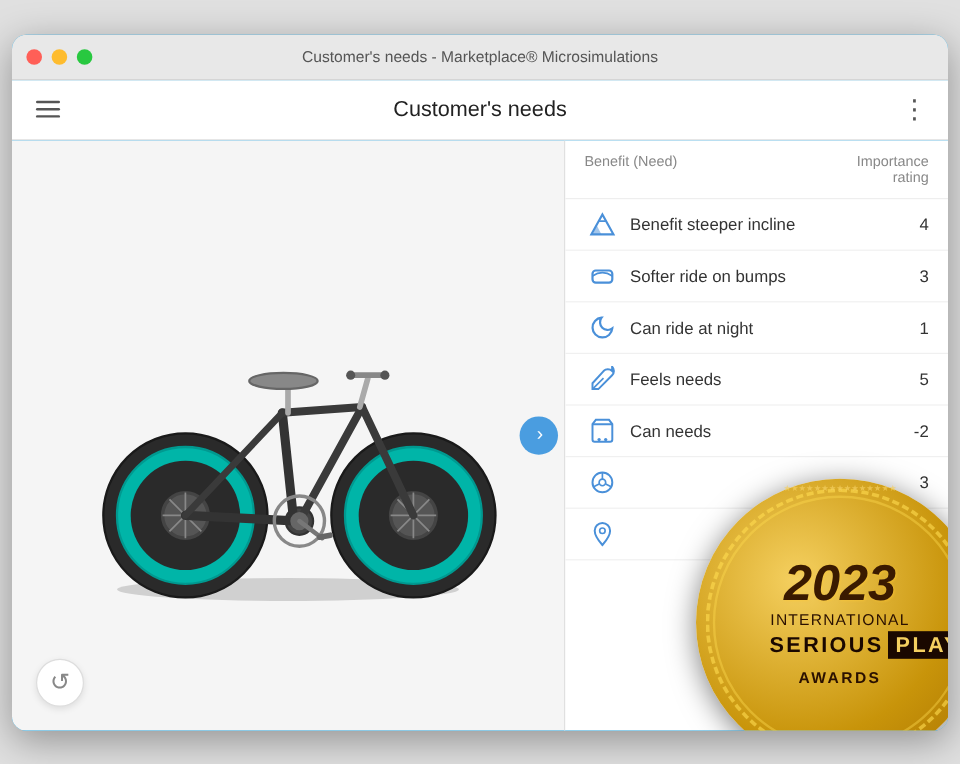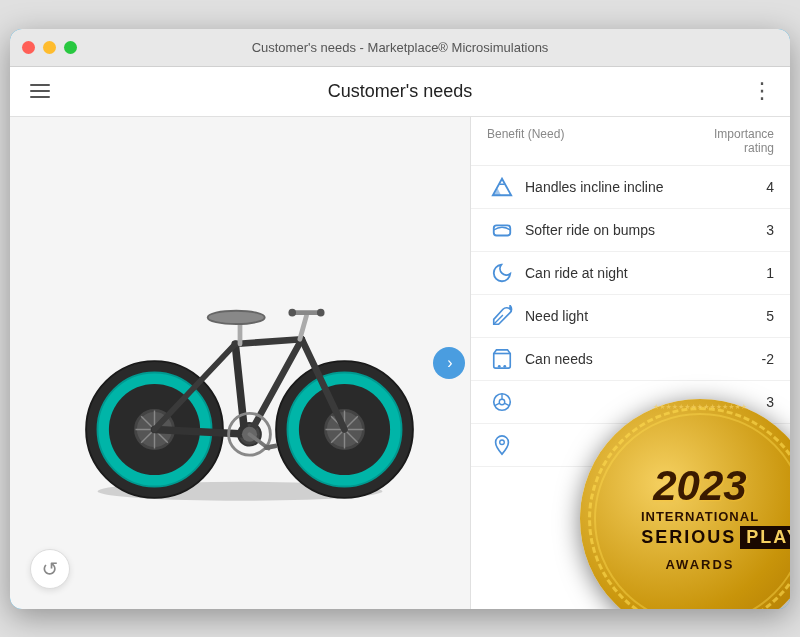--- a/index.html
+++ b/index.html
@@ -269,21 +269,21 @@
     .medal-year {
       font-size: 42px;
       font-weight: 900;
       color: #3a1a00;
       line-height: 1;
       font-style: italic;
       text-shadow: 1px 1px 2px rgba(255,200,50,0.5);
     }
     .medal-line1 {
       font-size: 13px;
-      font-weight: 700;
+      font-weight: 400;
       color: #2a1000;
       letter-spacing: 1px;
       text-transform: uppercase;
       margin-top: 2px;
     }
     .medal-serious {
       font-size: 18px;
       font-weight: 900;
       color: #1a0800;
       letter-spacing: 2px;
@@ -415,21 +415,21 @@
       <div class="needs-list">
 
         <div class="need-row">
           <div class="need-icon">
             <svg width="22" height="22" viewBox="0 0 24 24" fill="none">
               <polygon points="12,3 2,21 22,21" fill="none" stroke="#4a90d9" stroke-width="2"></polygon>
               <polygon points="7,13 3,21 11,21" fill="#4a90d9" opacity="0.5"></polygon>
               <line x1="9" y1="9" x2="15" y2="9" stroke="#4a90d9" stroke-width="1.5"></line>
             </svg>
           </div>
-          <span class="need-label">Handles incline incline</span>
+          <span class="need-label">Benefit steeper incline</span>
           <span class="need-rating">4</span>
         </div>
 
         <div class="need-row">
           <div class="need-icon">
             <svg width="22" height="22" viewBox="0 0 24 24" fill="none">
               <rect x="3" y="7" width="18" height="11" rx="3" fill="none" stroke="#4a90d9" stroke-width="2"></rect>
               <path d="M3 12 Q12 6 21 12" stroke="#4a90d9" stroke-width="1.5" fill="none"></path>
             </svg>
           </div>
@@ -447,21 +447,21 @@
           <span class="need-rating">1</span>
         </div>
 
         <div class="need-row">
           <div class="need-icon">
             <svg width="22" height="22" viewBox="0 0 24 24" fill="none">
               <path d="M20.84 4.61a5.5 5.5 0 0 0-7.78 0L3 15.67V21h5.33L20.84 8.39a5.5 5.5 0 0 0 0-7.78z" fill="none" stroke="#4a90d9" stroke-width="1.8"></path>
               <line x1="3" y1="21" x2="13" y2="11" stroke="#4a90d9" stroke-width="1.5"></line>
             </svg>
           </div>
-          <span class="need-label">Need light</span>
+          <span class="need-label">Feels needs</span>
           <span class="need-rating">5</span>
         </div>
 
         <div class="need-row">
           <div class="need-icon">
             <svg width="22" height="22" viewBox="0 0 24 24" fill="none">
               <path d="M6 2L3 6v14a2 2 0 0 0 2 2h14a2 2 0 0 0 2-2V6l-3-4z" stroke="#4a90d9" stroke-width="1.8" fill="none"></path>
               <line x1="3" y1="6" x2="21" y2="6" stroke="#4a90d9" stroke-width="1.8"></line>
               <circle cx="9" cy="20" r="1.5" fill="#4a90d9"></circle>
               <circle cx="15" cy="20" r="1.5" fill="#4a90d9"></circle>

